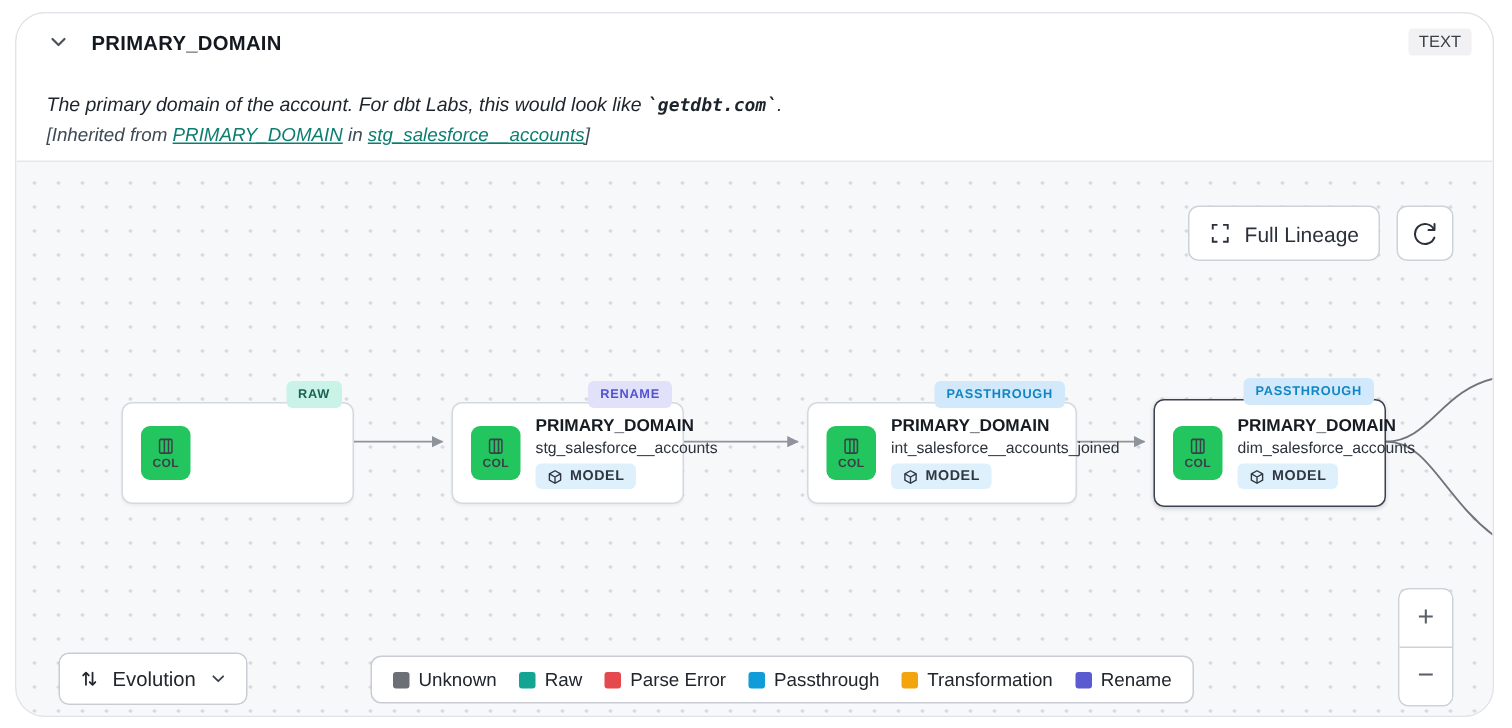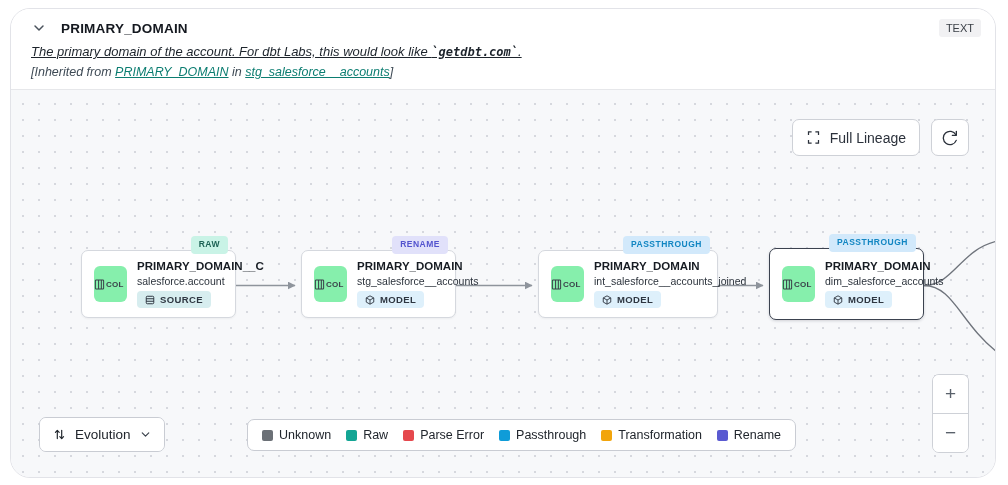--- a/index.html
+++ b/index.html
@@ -8,21 +8,21 @@
     position:absolute; left:10px; top:8px; width:986px; height:470px;
     border:1px solid #e2e3e8; border-radius:20px; background:#ffffff; overflow:hidden;
     display:flex; flex-direction:column;
   }
   
   .hdr { background:#ffffff; border-bottom:1px solid #e6e7ea; padding:10px 14px 10px 20px; flex:0 0 auto; }
   .hdr-row1 { display:flex; align-items:center; gap:14px; }
   .chev { width:16px; height:16px; color:#4a525c; cursor:pointer; display:inline-flex; }
   .hdr-title { font-size:13.5px; font-weight:700; color:#14181f; letter-spacing:.2px; }
   .type-badge { margin-left:auto; background:#f1f1f3; color:#3a3f46; font-size:11px; font-weight:500; padding:3px 7px; border-radius:3px; }
-  .hdr-desc { margin-top:7px; font-style:italic; font-size:13px; color:#1d242c;text-decoration:underline; }
+  .hdr-desc { margin-top:25px; font-style:italic; font-size:13px; color:#1d242c; }
   .hdr-desc code { font-family:"DejaVu Sans Mono", monospace; font-weight:700; font-style:italic; font-size:12px; }
   .hdr-inh { margin-top:6px; font-style:italic; font-size:12.5px; color:#3e4a55; }
   .hdr-inh a { color:#0c7d71; text-decoration:underline; cursor:pointer; }
   
   .canvas {
     position:relative; flex:1 1 auto; background:#f7f8fa;
     background-image:radial-gradient(#d6d8de 1px, transparent 1.2px);
     background-size:16px 16px; background-position:4px 6px;
   }
   .edges { position:absolute; inset:0; width:100%; height:100%; }
@@ -33,21 +33,21 @@
   .zoom-stack { position:absolute; right:26px; top:284px; width:37px; border:1px solid #ced1d7; border-radius:7px; background:#fff; overflow:hidden; }
   .zoom-btn { width:100%; height:38px; display:flex; align-items:center; justify-content:center; font-size:19px; color:#5a616b; cursor:pointer; background:#fff; border:none; }
   .zoom-divider { height:1px; background:#ced1d7; }
   
   .node { position:absolute; background:#ffffff; border:1px solid #d5d8de; border-radius:7px; box-shadow:0 1px 2px rgba(30,35,48,.05); display:flex; align-items:center; gap:10px; padding:10px 10px 10px 12px; cursor:pointer; }
   .node.selected { border:1.5px solid #3b424f; box-shadow:0 1px 3px rgba(30,35,48,.18); }
   .stage-badge { position:absolute; top:-15px; right:7px; font-size:8.5px; font-weight:700; letter-spacing:.5px; padding:3px 8px 5px; border-radius:4px; z-index:0; }
   .stage-raw  { background:#c9f3e6; color:#1d6355; }
   .stage-rename { background:#e1e1fa; color:#5353ce; }
   .stage-pass { background:#d2e9fb; color:#1286c2; }
-  .col-chip { flex:0 0 auto; width:33px; height:36px; background:#86efac; border-radius:6px; display:flex; align-items:center; gap:1px; color:#3a4049; }
+  .col-chip { flex:0 0 auto; width:33px; height:36px; background:#22c55e; border-radius:6px; display:flex; flex-direction:column; align-items:center; justify-content:center; gap:1px; color:#3a4049; }
   .col-chip span { font-size:8px; font-weight:700; letter-spacing:.3px; }
   .node-main { display:flex; flex-direction:column; gap:3px; min-width:0; }
   .node-title { font-size:11.5px; font-weight:700; color:#171c23; white-space:nowrap; }
   .node-sub { font-size:10.5px; color:#2c333c; white-space:nowrap; }
   .kind-badge { align-self:flex-start; display:flex; align-items:center; gap:5px; font-size:9.5px; font-weight:700; letter-spacing:.4px; color:#2e3641; padding:3px 8px; border-radius:4px; margin-top:1px; }
   .kind-source { background:#d7edef; }
   .kind-model { background:#def0fb; }
   
   .lens-group { position:absolute; left:28px; top:327px; height:35px; display:flex; border:1px solid #c9ccd3; border-radius:7px; overflow:hidden; background:#fff; }
   .lens-btn { display:flex; align-items:center; gap:7px; background:#16564a; color:#ffffff; font-size:13px; font-weight:600; padding:0 13px; cursor:pointer; }
@@ -113,31 +113,20 @@
 
     <div class="node" style="left:70px; top:160px; width:155px; height:68px;">
       <span class="stage-badge stage-raw">RAW</span>
       <div class="col-chip">
         <svg width="11" height="11" viewBox="0 0 12 12" fill="none" stroke="#3a4049" stroke-width="1.1">
             <rect x="1.5" y="1" width="9" height="10" rx="1"></rect>
             <path d="M5 1v10M8 1v10"></path>
           </svg>
         <span>COL</span>
       </div>
-      <div class="node-main">
-        <span class="node-title">PRIMARY_DOMAIN__C</span>
-        <span class="node-sub">salesforce.account</span>
-        <span class="kind-badge kind-source">
-          <svg width="10" height="10" viewBox="0 0 12 12" fill="none" stroke="#2e3641" stroke-width="1.2">
-              <rect x="1.5" y="1.5" width="9" height="9" rx="1.3"></rect>
-              <path d="M1.5 4.5h9M1.5 7.5h9"></path>
-            </svg>
-          <span>SOURCE</span>
-        </span>
-      </div>
     </div>
 
     <div class="node" style="left:290px; top:160px; width:155px; height:68px;">
       <span class="stage-badge stage-rename">RENAME</span>
       <div class="col-chip">
         <svg width="11" height="11" viewBox="0 0 12 12" fill="none" stroke="#3a4049" stroke-width="1.1">
             <rect x="1.5" y="1" width="9" height="10" rx="1"></rect>
             <path d="M5 1v10M8 1v10"></path>
           </svg>
         <span>COL</span>

